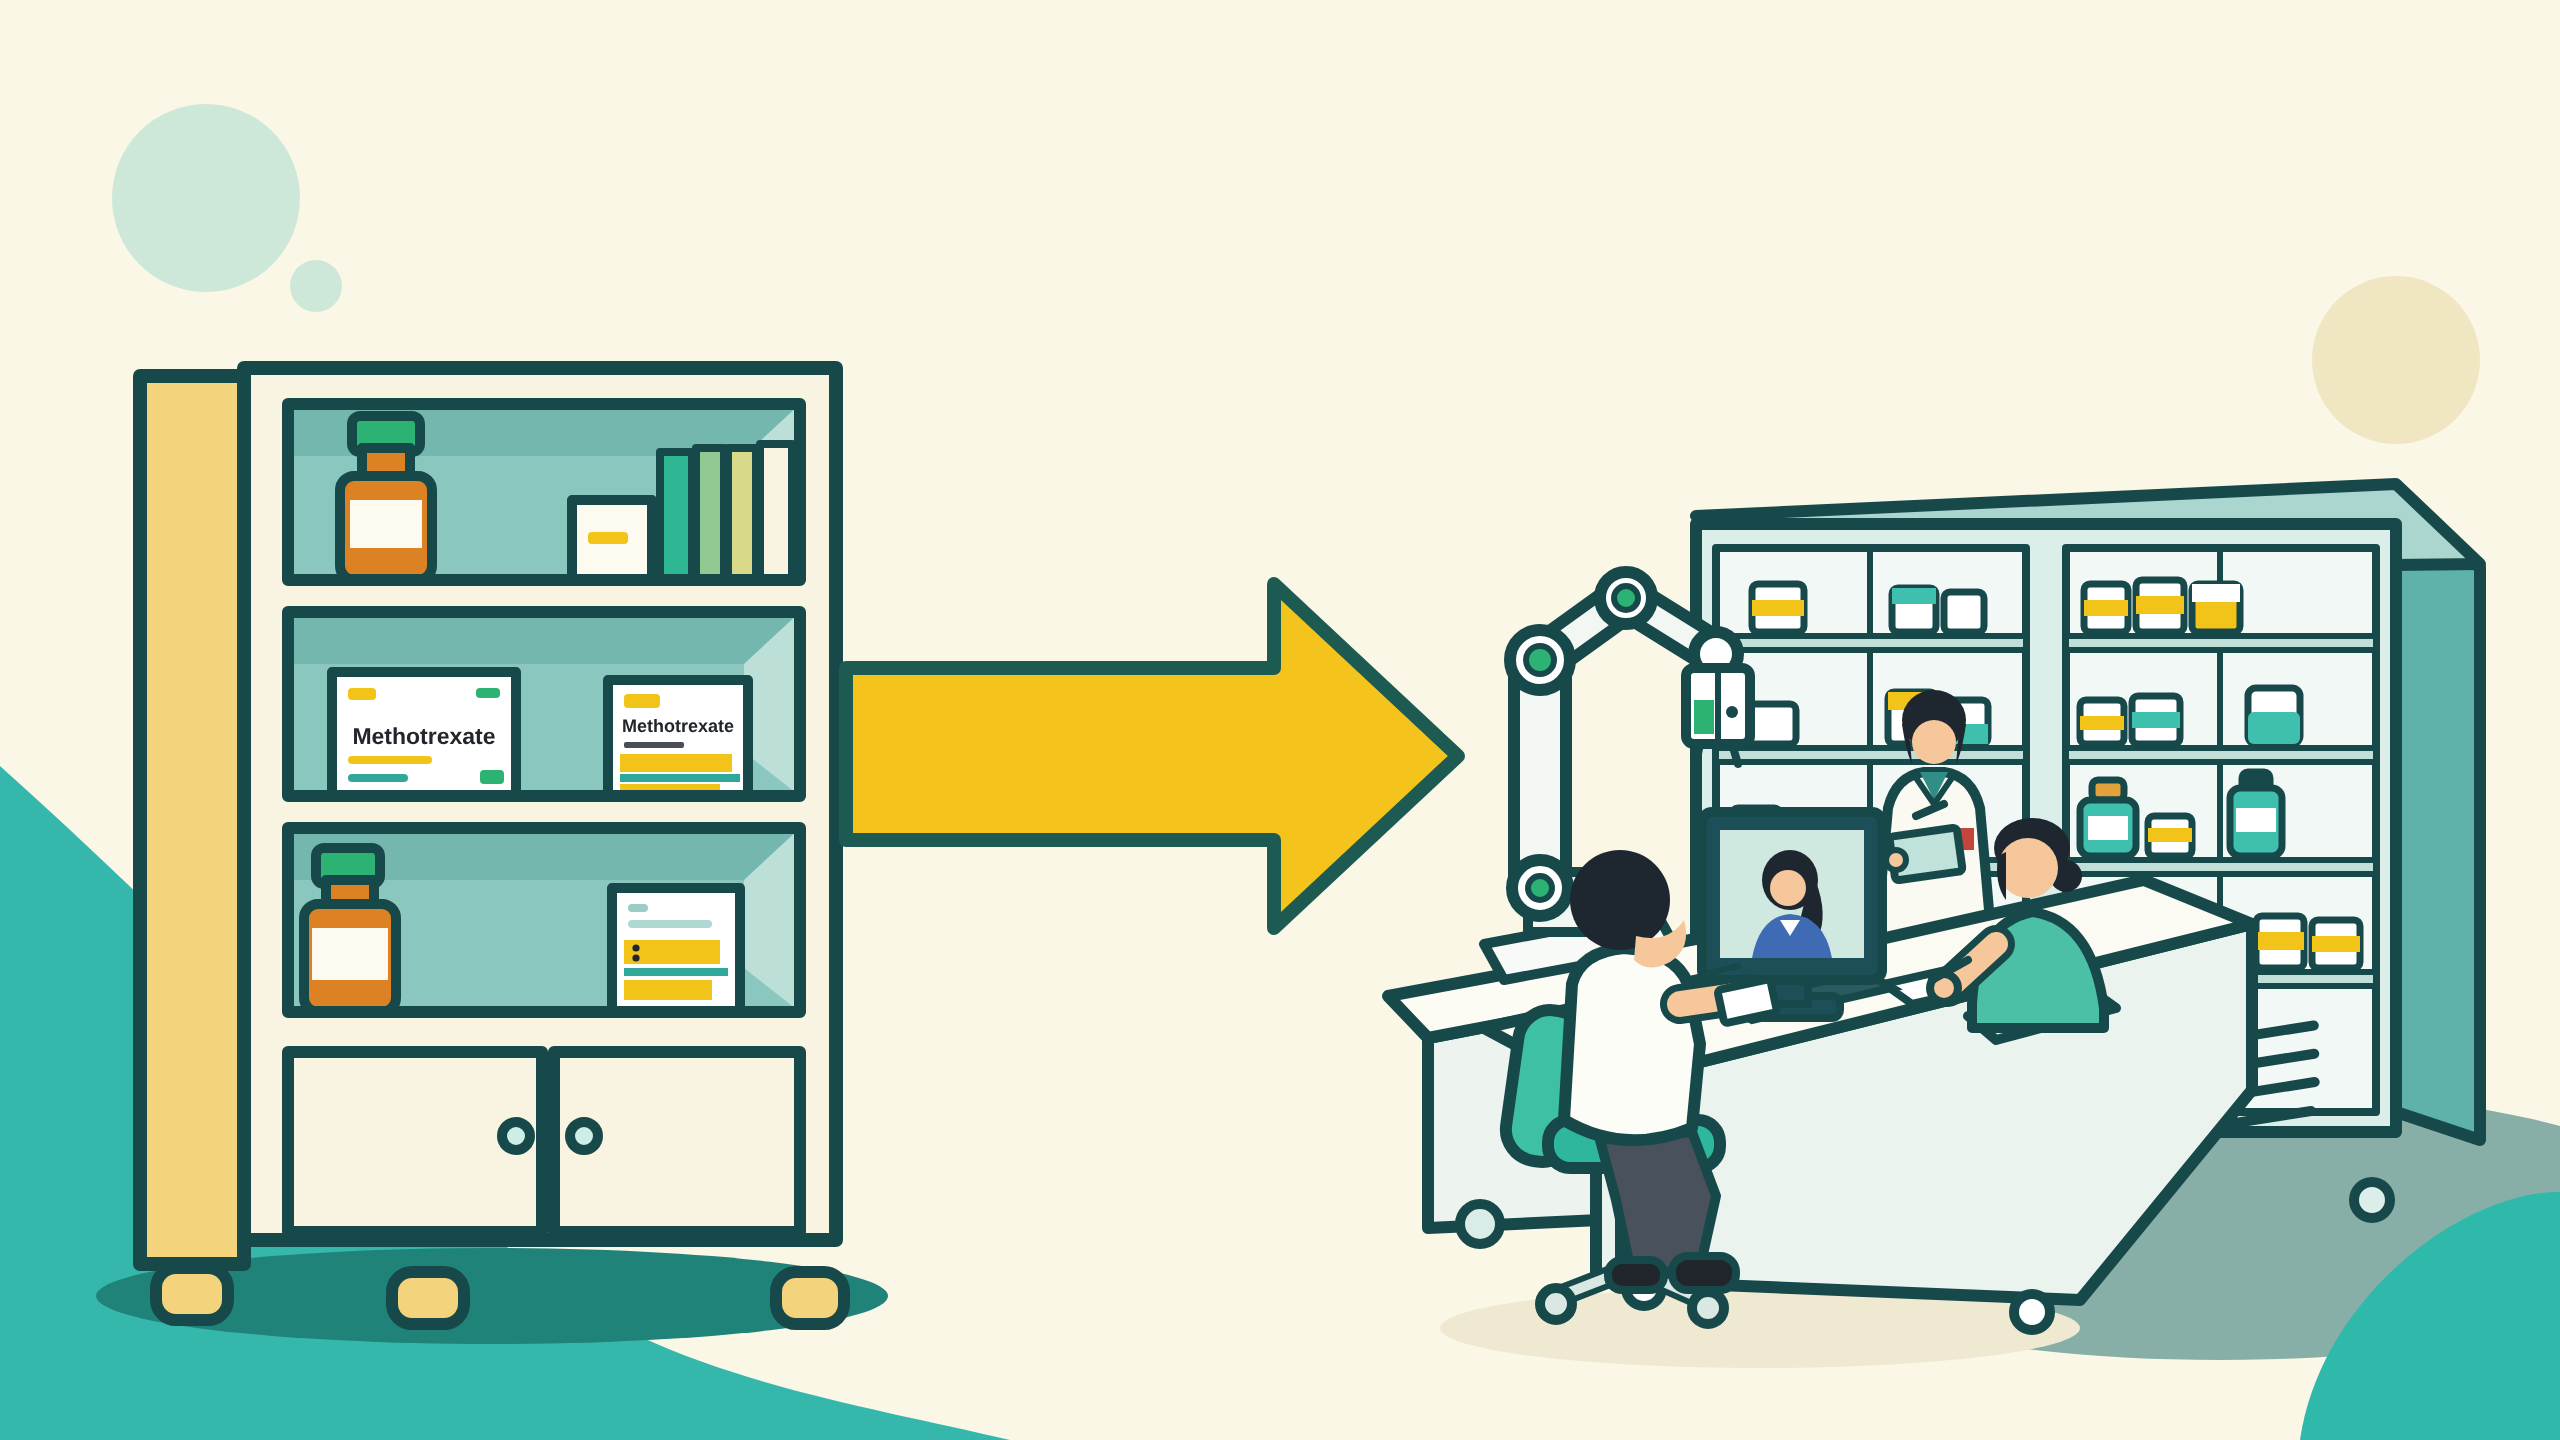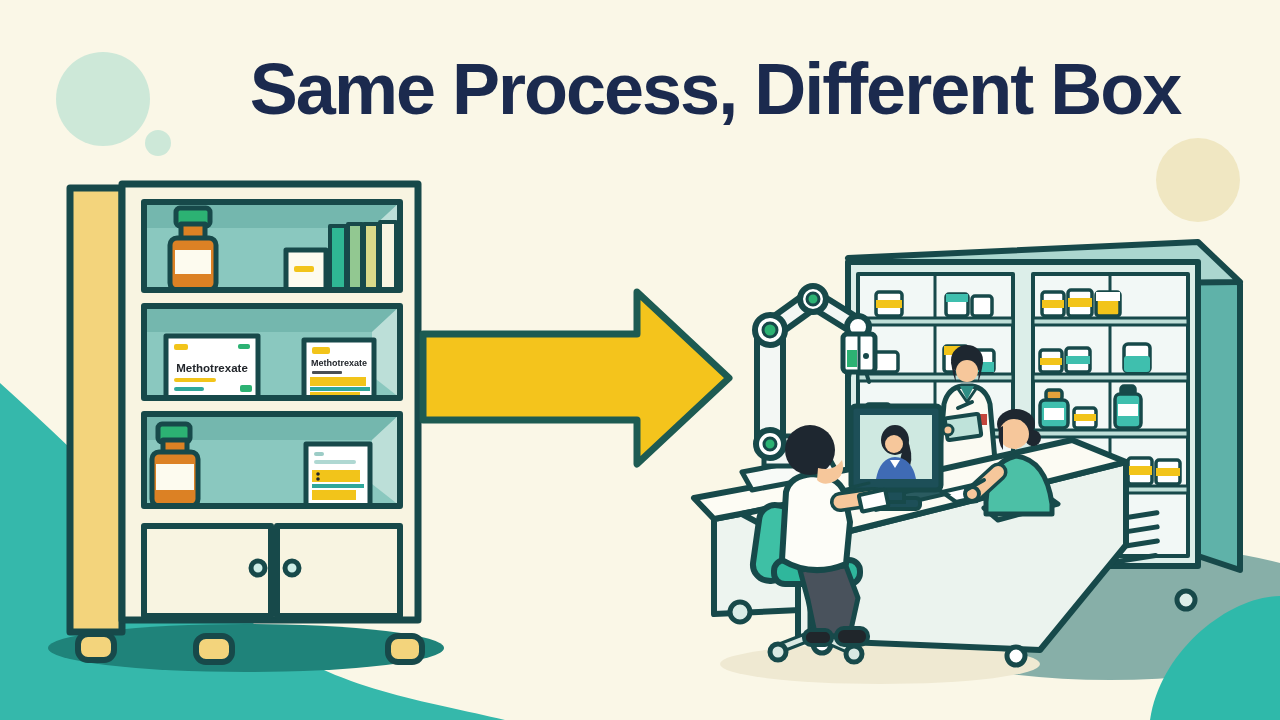--- a/index.html
+++ b/index.html
@@ -328,14 +328,13 @@
       <line x1="840" y1="502" x2="874" y2="497" stroke="#17494A" stroke-width="20"></line>
       <line x1="840" y1="502" x2="874" y2="497" stroke="#F6C79B" stroke-width="13"></line>
       <g transform="rotate(-12 874 500)">
         <rect x="860" y="492" width="27" height="17" rx="2" fill="#FFFFFF" stroke="#17494A" stroke-width="4"></rect>
       </g>
       <line x1="852" y1="487" x2="869" y2="483" stroke="#17494A" stroke-width="3"></line>
     </g>
 
   </svg>
 
-  <h1 class="title">Same Process, Different Box</h1>
 </div>
 
 </body></html>

